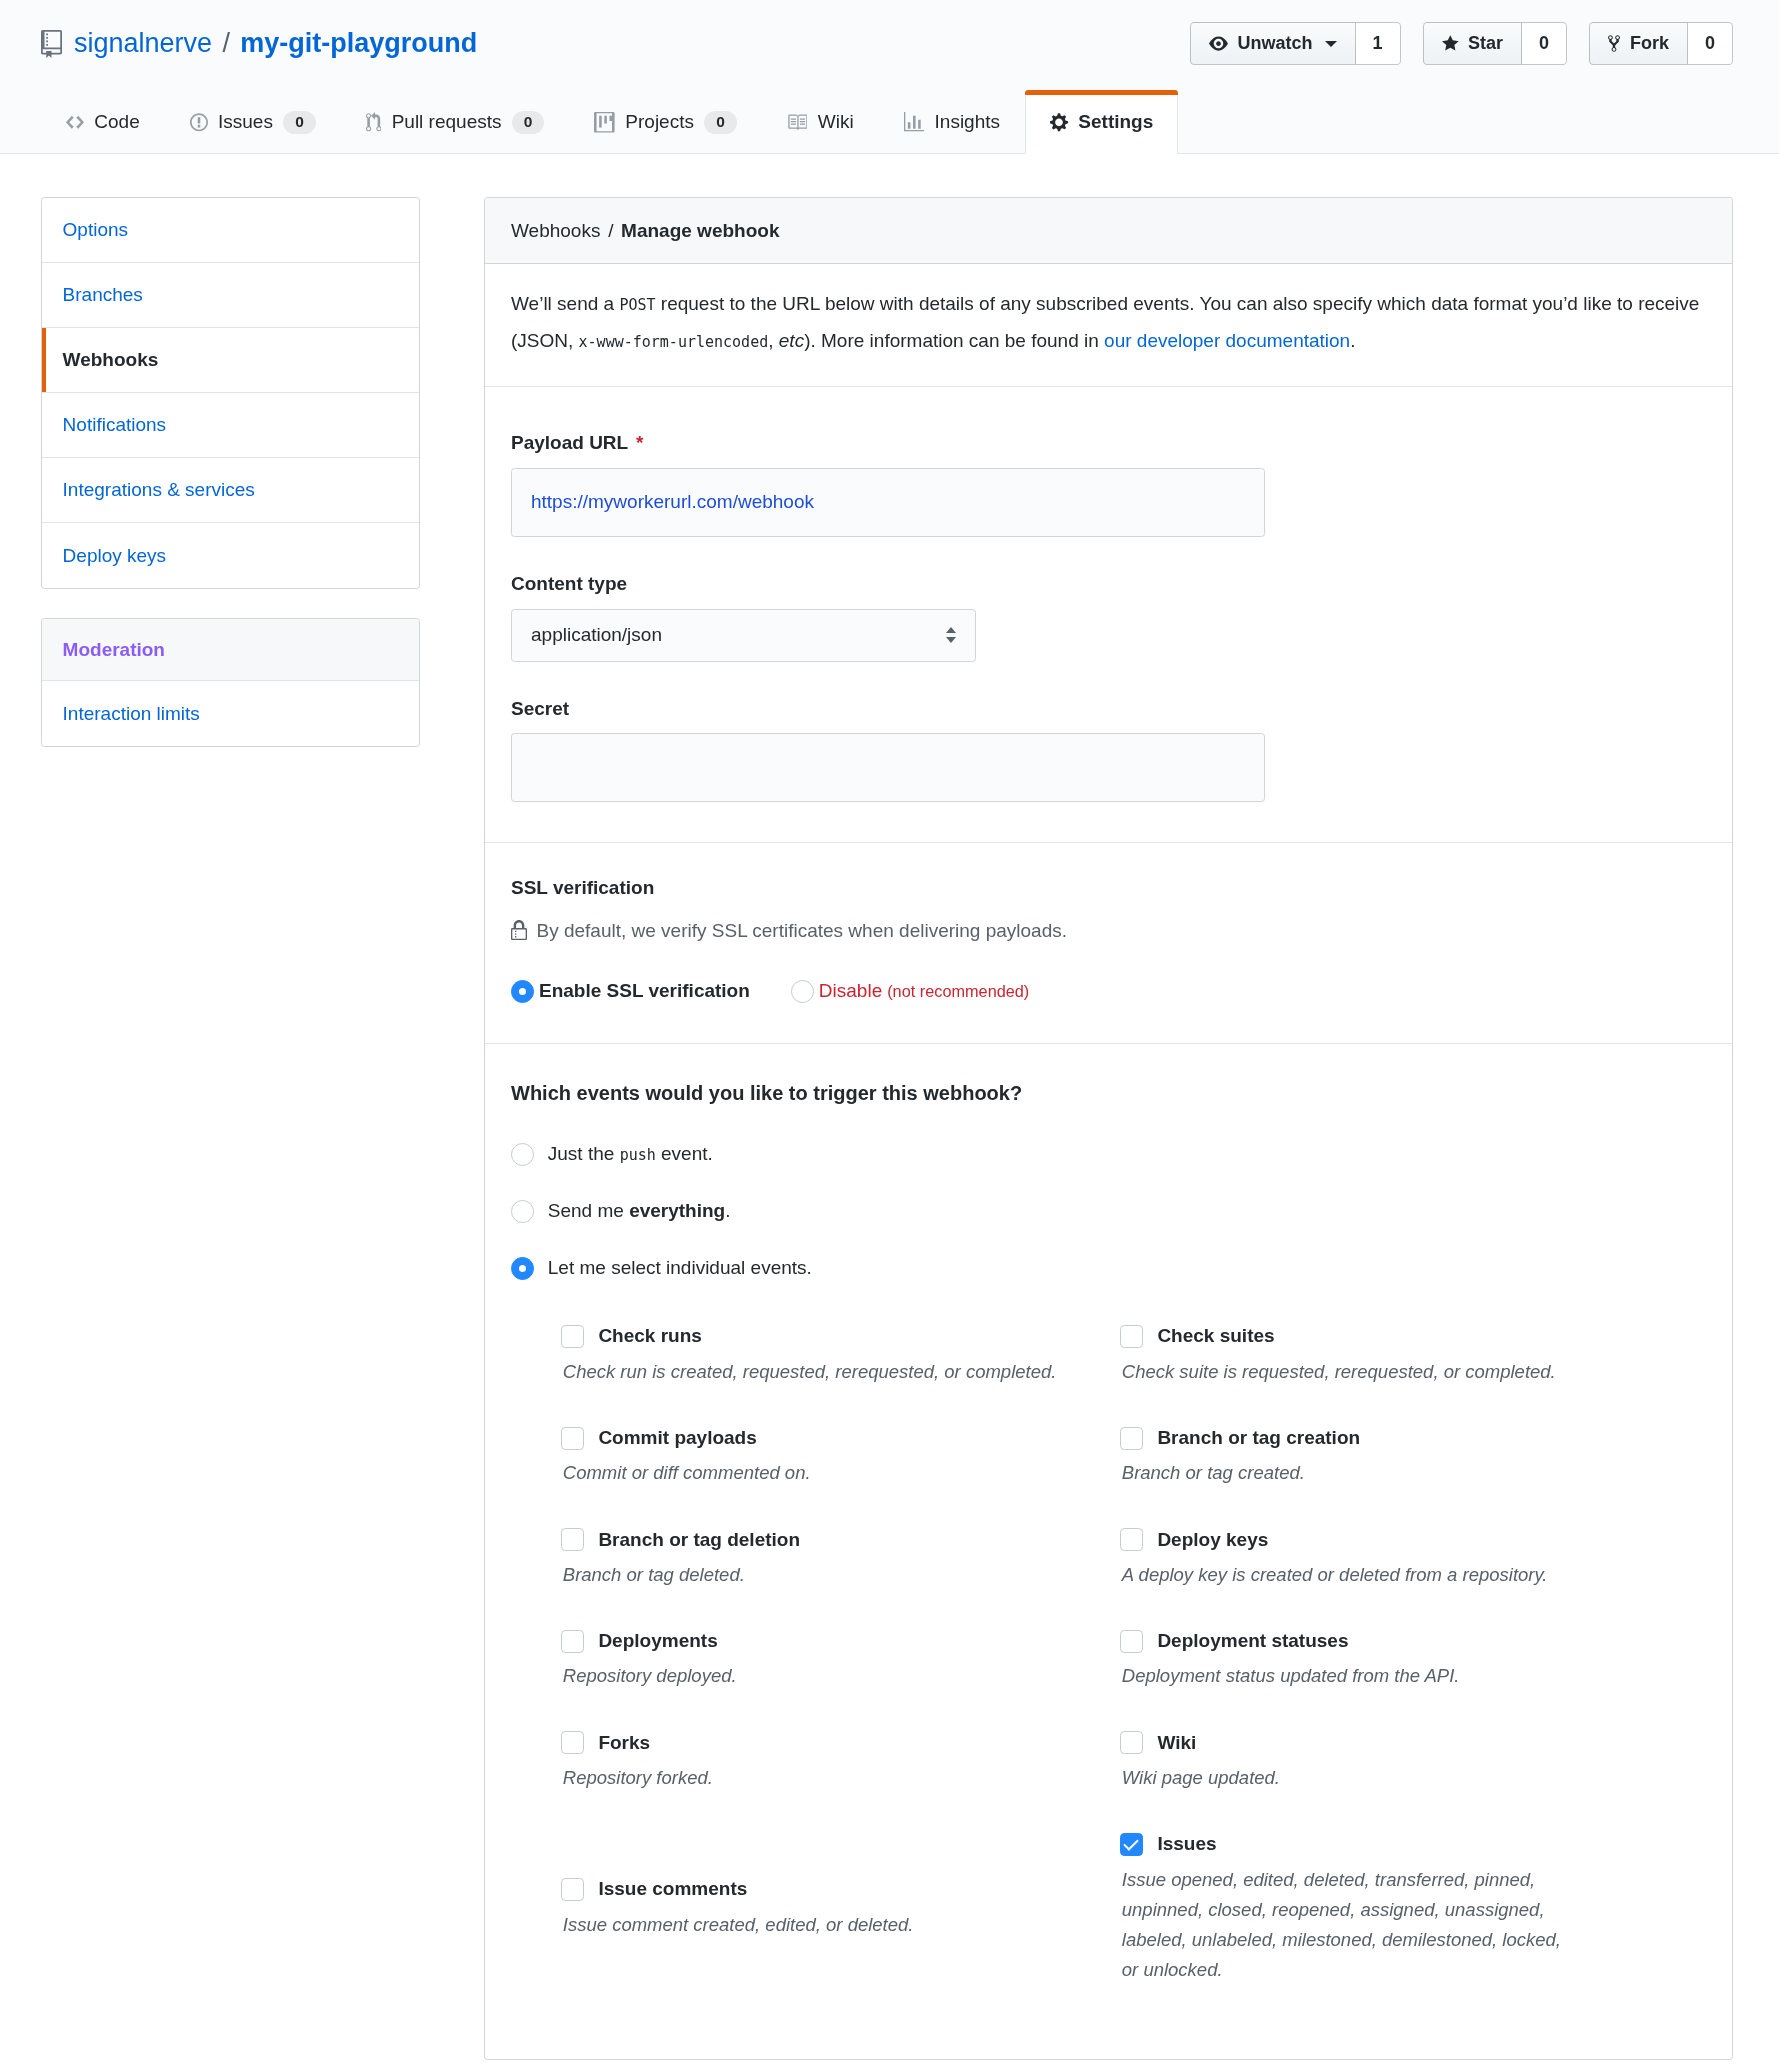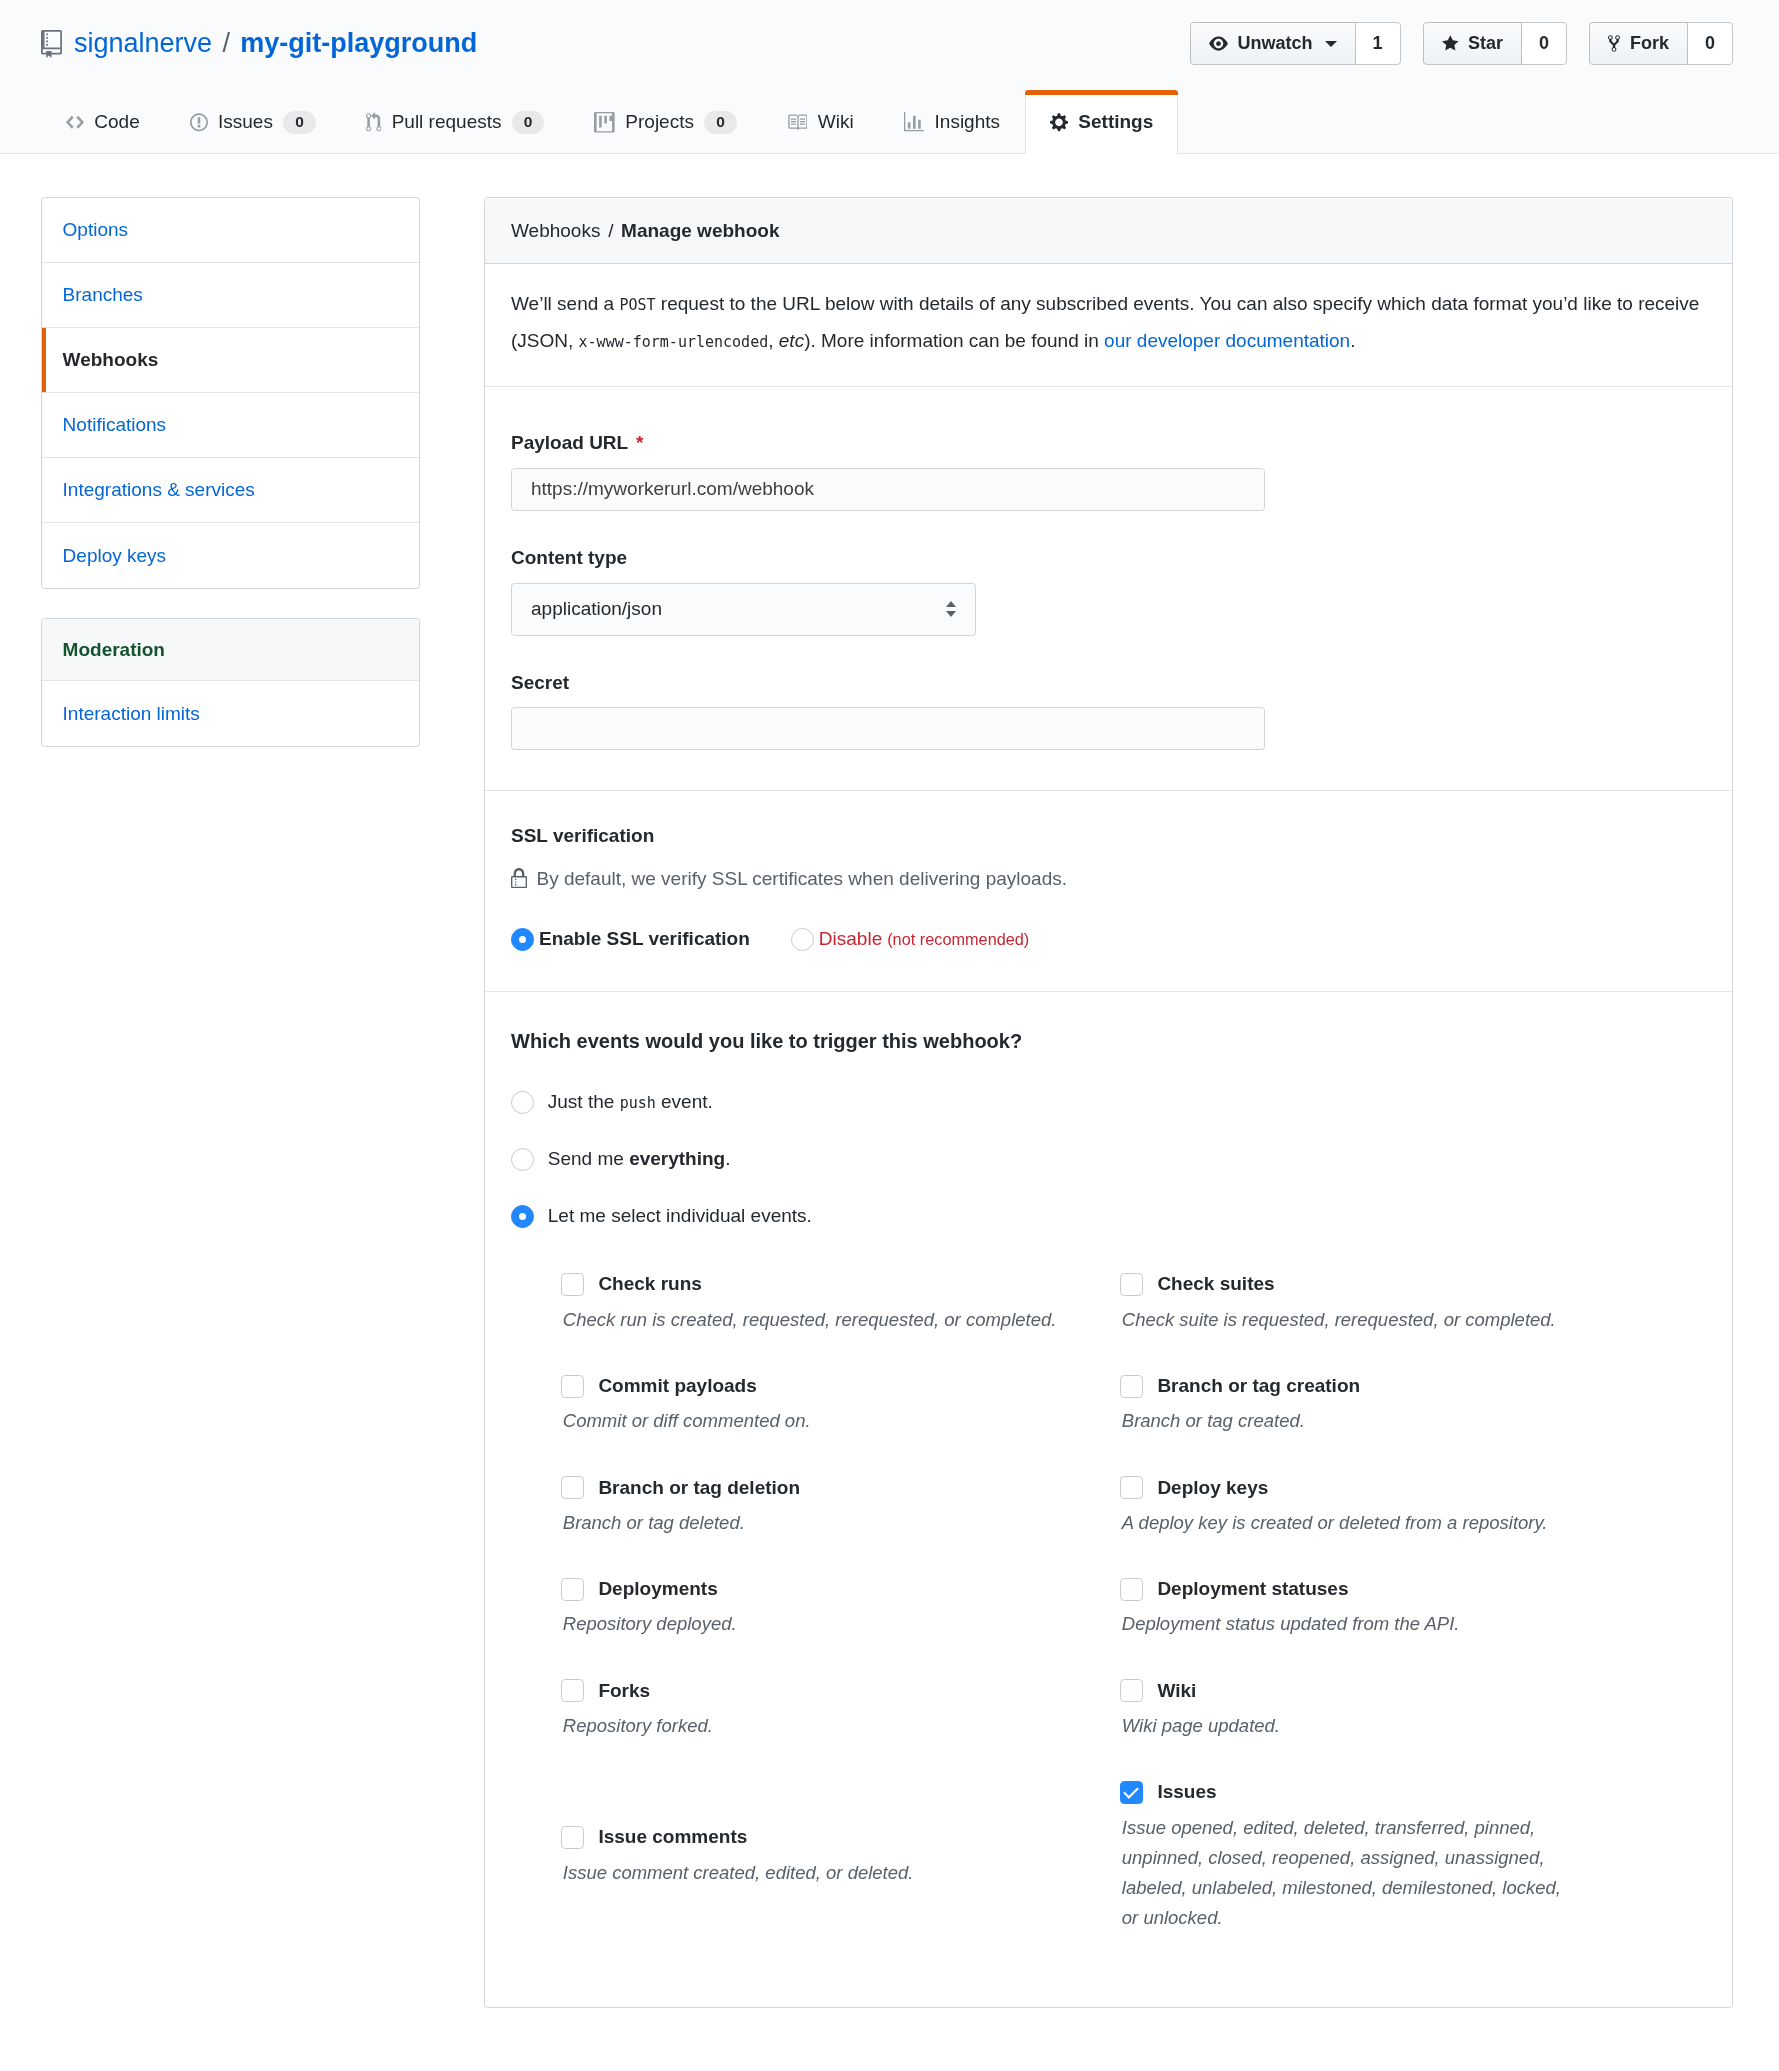--- a/index.html
+++ b/index.html
@@ -44,40 +44,40 @@
   .container { display:flex; align-items:flex-start; gap:64px; padding:43px 46px 0 41px; }
   .sidebar { width:379px; flex:none; }
   .menu { border:0.9px solid #d1d5da; border-radius:3.4px; background:#fff; overflow:hidden; }
   .menu-item { display:flex; align-items:center; height:65px; padding:0 20.6px; font-size:19px;
          color:#0366d6; border-bottom:0.9px solid #e1e4e8; position:relative; cursor:pointer; }
   .menu .menu-item:last-child { border-bottom:0; }
   .menu-item.active { color:#24292e; font-weight:700; }
   .menu-item.active::before { content:""; position:absolute; left:0; top:0; bottom:0; width:4.3px; background:#e36209; }
   .moderation { margin-top:29px; }
   .menu-header { display:flex; align-items:center; height:62px; padding:0 20.6px; background:#f6f8fa;
-         font-size:19px; font-weight:700; color:#14532d; border-bottom:0.9px solid #e1e4e8; }
+         font-size:19px; font-weight:700; color:#8b5cf6; border-bottom:0.9px solid #e1e4e8; }
 
   
   .main { flex:1; min-width:0; }
   .panel { border:0.9px solid #d1d5da; border-radius:3.4px; background:#fff; }
   .panel-header { display:flex; align-items:center; height:66px; padding:0 26px; background:#f6f8fa;
          border-bottom:0.9px solid #d1d5da; border-radius:3.4px 3.4px 0 0; font-size:19px; }
   .breadcrumb-sep { margin:0 7.7px; }
   .breadcrumb-current { font-weight:700; }
 
   .intro { padding:22.4px 26px 26px; font-size:19px; line-height:36px; border-bottom:0.9px solid #e1e4e8; }
   code.mono { font-family:"DejaVu Sans Mono",monospace; font-size:15px; }
   .inline-link { color:#0366d6; }
   em { font-style:italic; }
 
   .form-area { padding:8.6px 26px 40px; border-bottom:0.9px solid #e1e4e8; }
   .field-label { margin-top:36px; font-size:19px; font-weight:700; display:flex; gap:7.7px; }
   .required { color:#cb2431; }
-  .text-input { display:block; margin-top:13.8px; width:754px; height:43px; padding:0 19px;
-         font:19px "Liberation Sans",sans-serif; color:#404040; background:#fafbfc;
+  .text-input { display:block; margin-top:13.8px; width:754px; height:69px; padding:0 19px;
+         font:19px "Liberation Sans",sans-serif; color:#1d4ed8; background:#fafbfc;
          border:0.9px solid #d1d5da; border-radius:3.4px; outline:none; }
   .select-box { margin-top:13.8px; width:465px; height:53px; padding:0 19px; display:flex; align-items:center;
          justify-content:space-between; background:#fafbfc; border:0.9px solid #d1d5da; border-radius:3.4px;
          font-size:19px; cursor:pointer; }
   .select-caret { display:flex; flex-direction:column; gap:3.4px; }
   .tri-up { width:0; height:0; border-left:5.2px solid transparent; border-right:5.2px solid transparent; border-bottom:6px solid #586069; }
   .tri-down { width:0; height:0; border-left:5.2px solid transparent; border-right:5.2px solid transparent; border-top:6px solid #586069; }
 
   .ssl-section { padding:34px 26px 40px; border-bottom:0.9px solid #e1e4e8; }
   .ssl-heading { font-size:19px; font-weight:700; }

